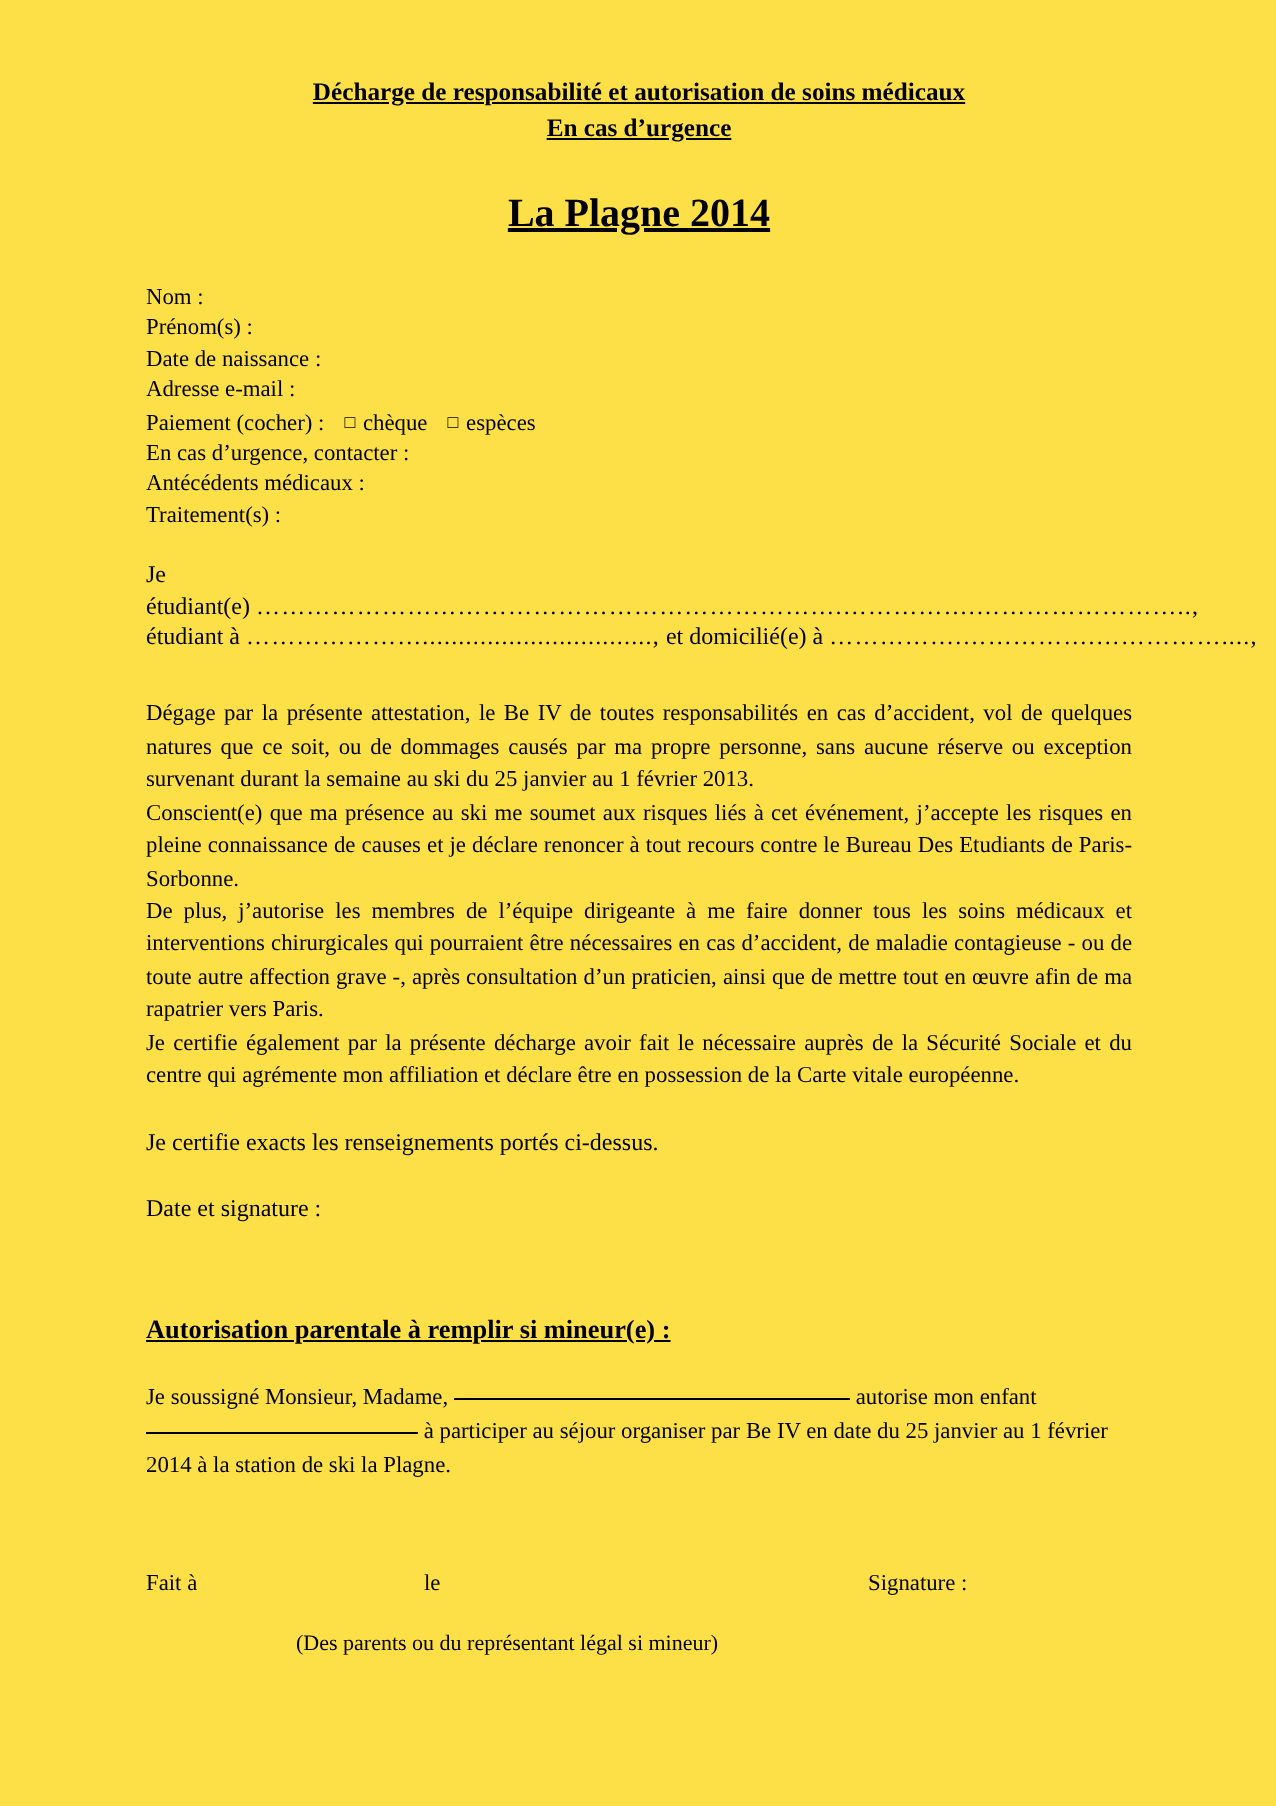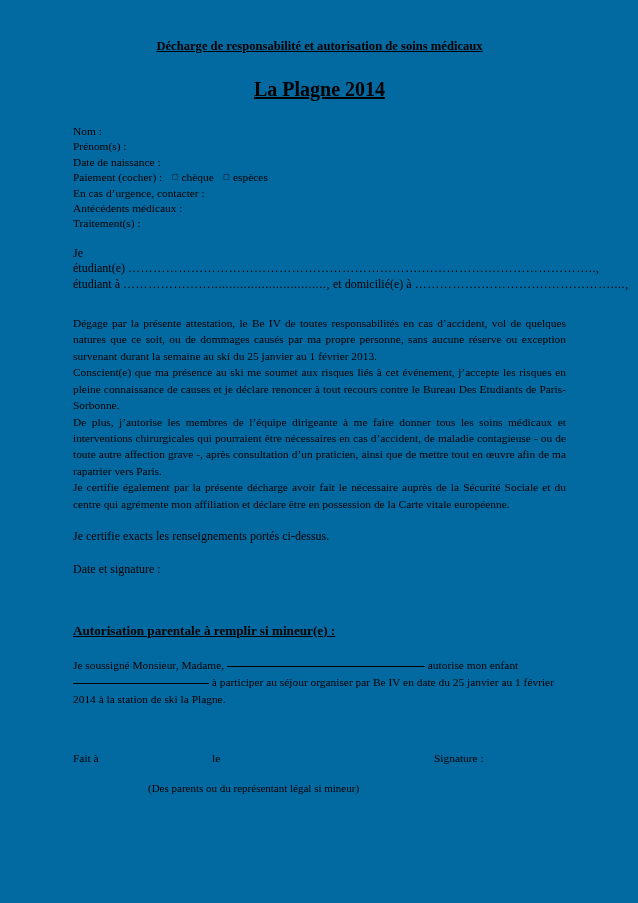--- a/index.html
+++ b/index.html
@@ -9,21 +9,21 @@
   }
   body {
     font-family: "Liberation Serif", "DejaVu Serif", serif;
     color: #000000;
     -webkit-font-smoothing: antialiased;
   }
   .page {
     position: relative;
     width: 638px;
     height: 903px;
-    background: #0369a1;
+    background: #fde047;
     overflow: hidden;
   }
   .sheet {
     position: absolute;
     left: 73px;
     top: 0;
     width: 493px;
   }
 
   
@@ -135,29 +135,33 @@
 </style>
 </head>
 <body>
 
 <div class="page">
   <div class="sheet">
 
     <div class="doc-title title-line-1">
       <span>Décharge de responsabilité et autorisation de soins médicaux</span>
     </div>
+    <div class="doc-title title-line-2">
+      <span>En cas d’urgence</span>
+    </div>
 
     <div class="big-title">
       <span>La Plagne 2014</span>
     </div>
 
     <ul class="field-list">
       <li>Nom :</li>
       <li>Prénom(s) :</li>
       <li>Date de naissance :</li>
+      <li>Adresse e-mail :</li>
       <li><span>Paiement (cocher) :</span><span class="pay-gap"></span><span class="chk">□</span>
         <span>chèque</span><span class="pay-gap"></span><span class="chk">□</span>
         <span>espèces</span></li>
       <li>En cas d’urgence, contacter :</li>
       <li>Antécédents médicaux :</li>
       <li>Traitement(s) :</li>
     </ul>
 
     <div class="decl">
       <div class="decl-row">Je</div>

